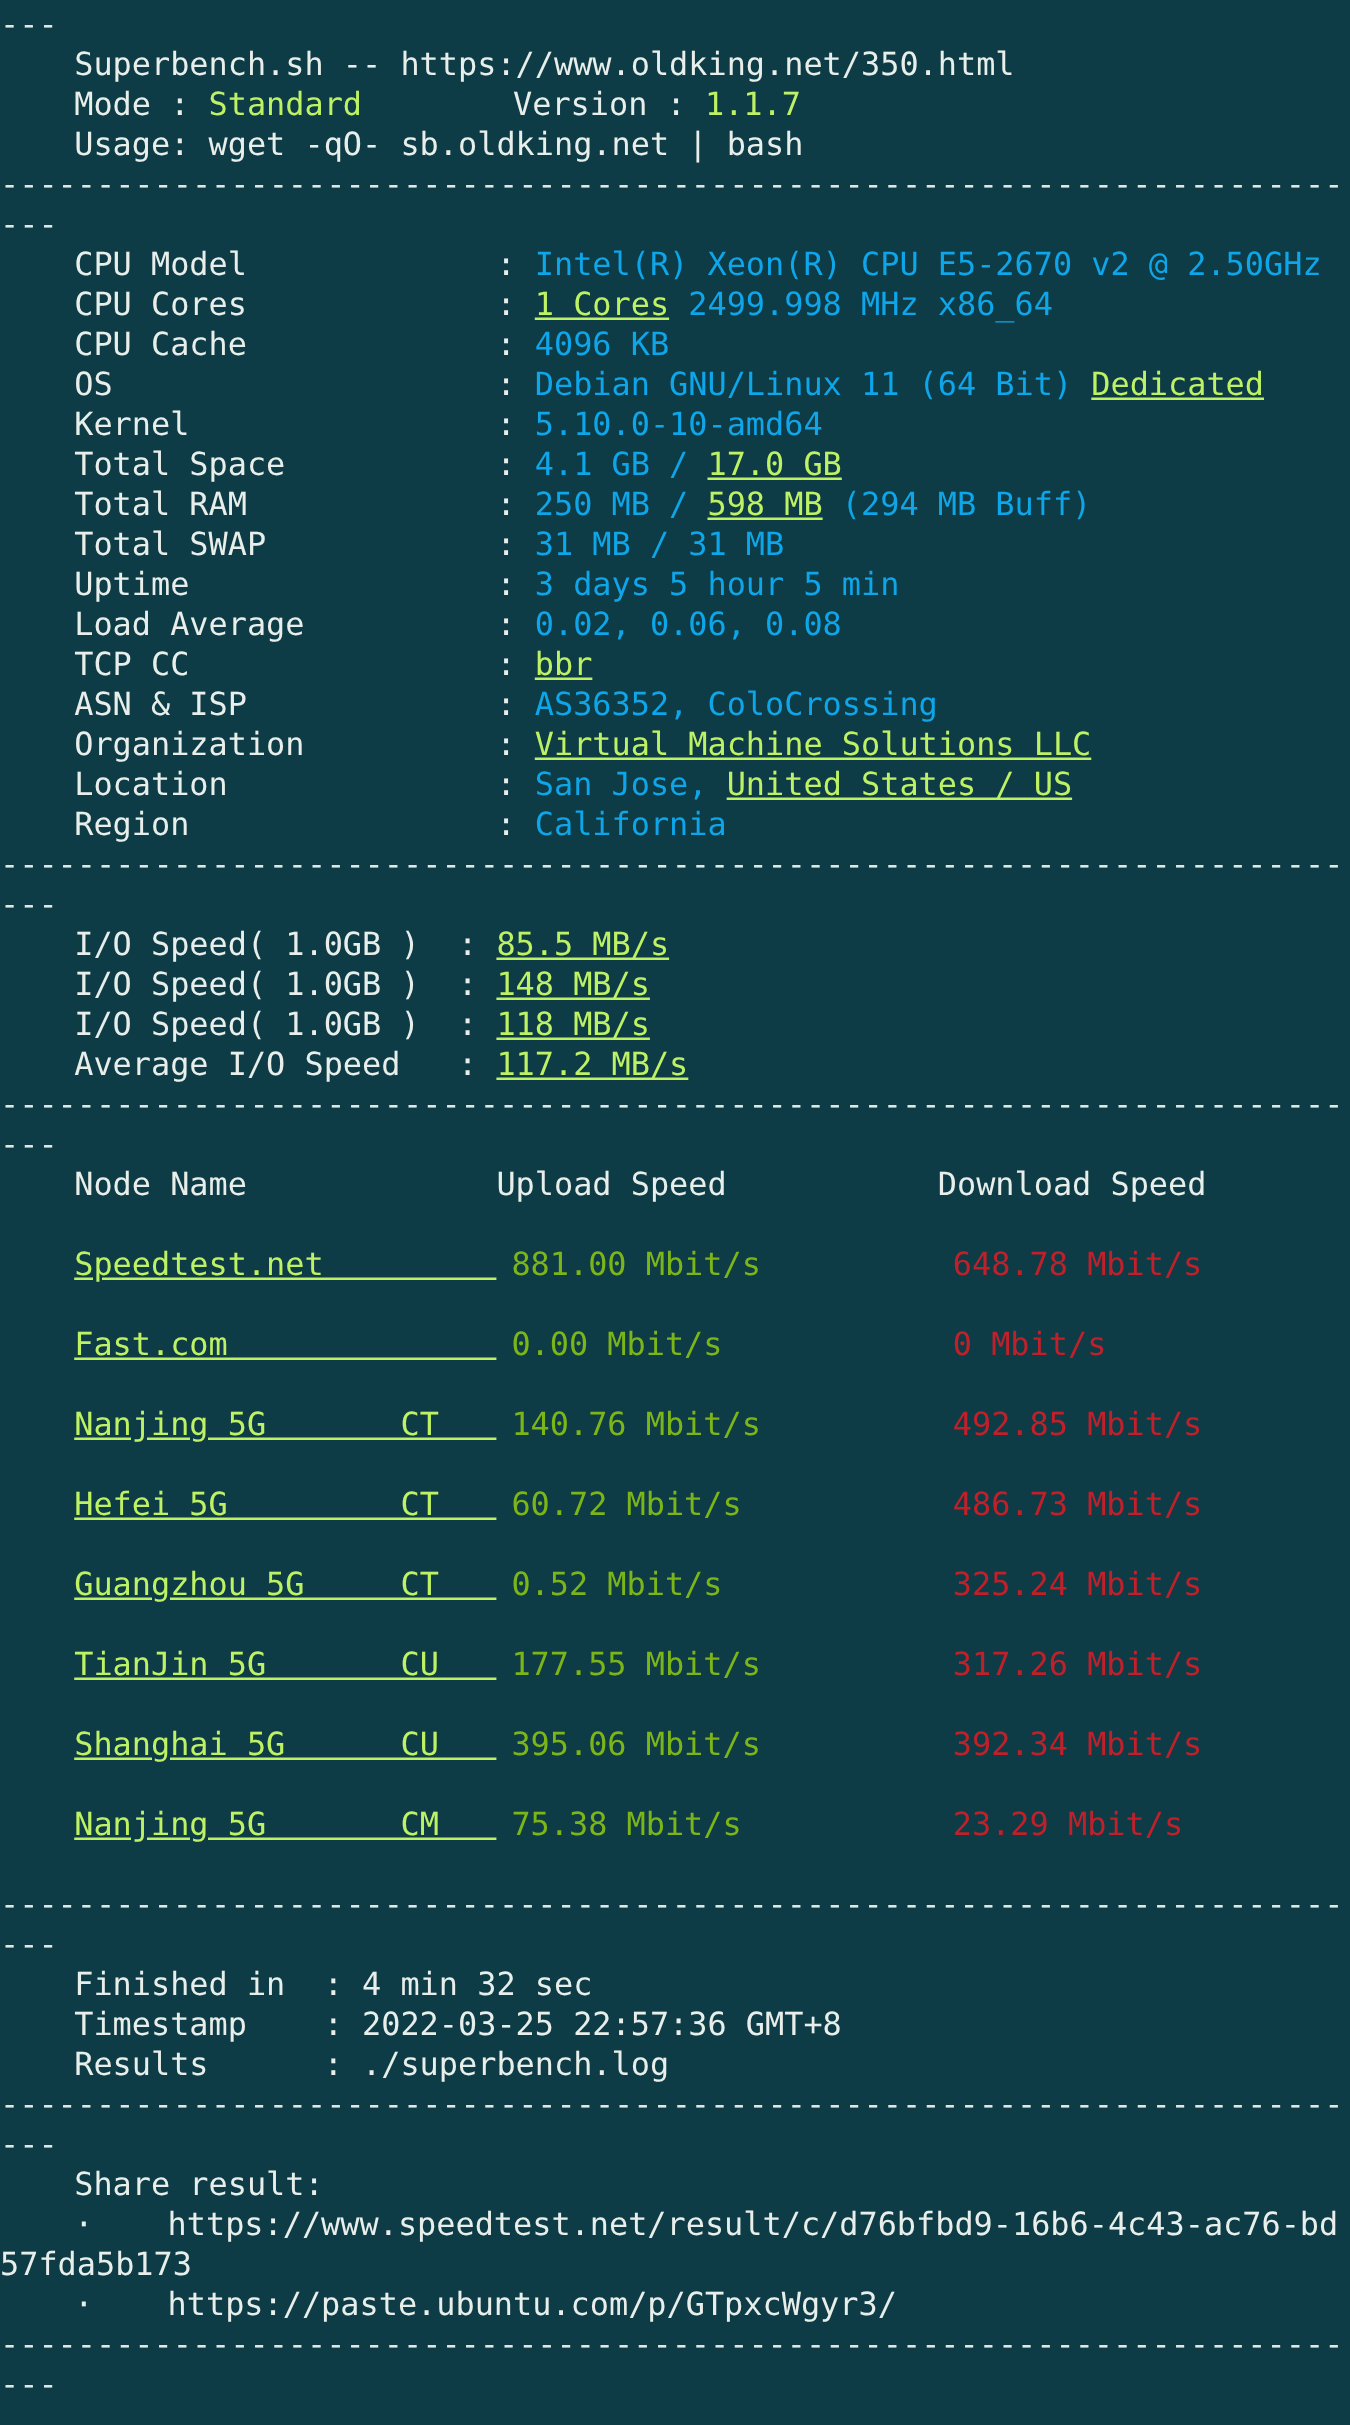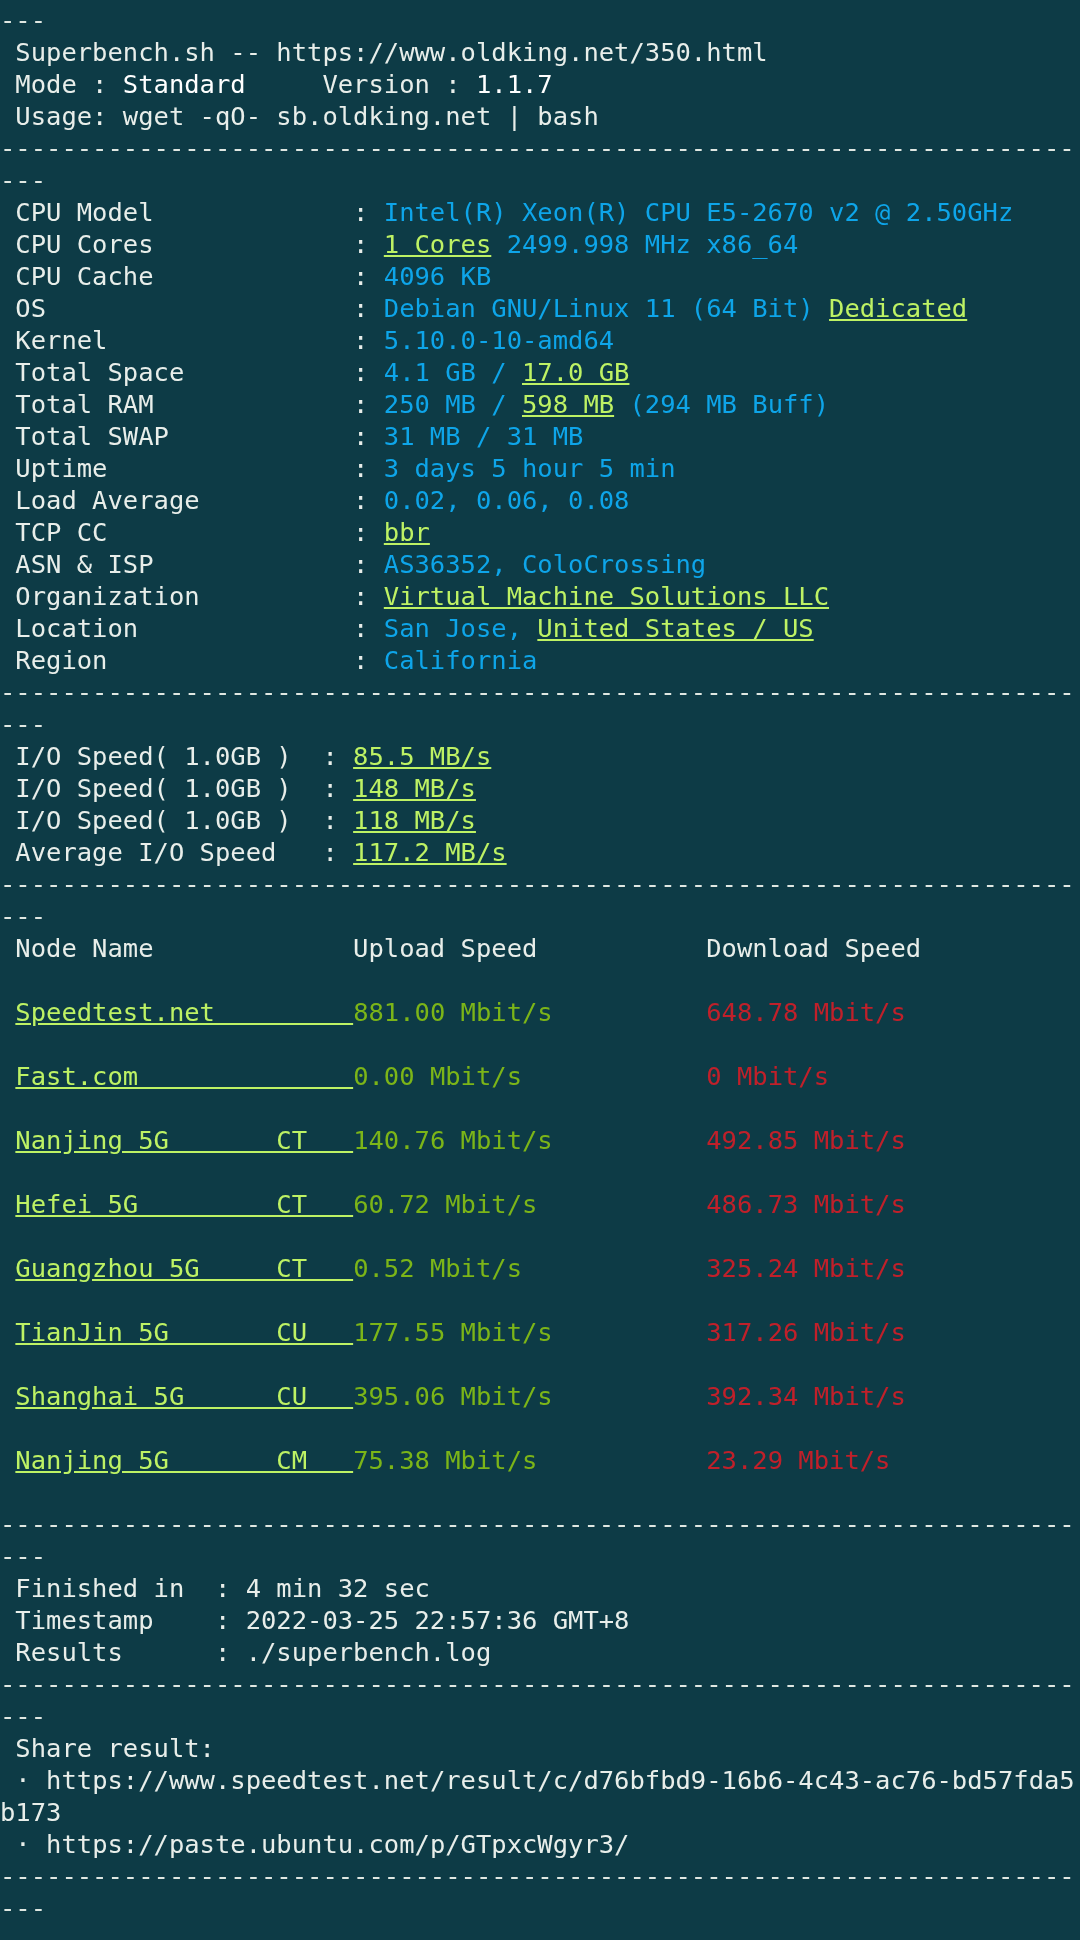--- a/index.html
+++ b/index.html
@@ -16,24 +16,24 @@
   #term {
     padding: 4px 0 0 0;
     font-size: 25.5px;
     line-height: 32px;
     white-space: pre;
     letter-spacing: 0px;
   }
   .line { white-space: pre; }
 
   
-  .white  { color: #e8eeea; }
+  .white  { color: #e8eeea; padding-left: 44px; }
   .cyan   { color: #0ea5e9; }
   .gold   { color: #bef264; text-decoration: underline; }
-  .olive  { color: #ffffff; }
-  .green  { color: #7cb518; }
+  .olive  { color: #bef264; }
+  .green  { color: #7cb518; margin-left: 12px; }
   .red    { color: #c0202a; }
   .dashes { color: #dfe7e2; }
 </style>
 </head>
 <body>
 
 <div id="term"><div class="line"><span class="dashes">---</span></div><div class="line"><span class="white"> Superbench.sh -- https://www.oldking.net/350.html</span></div><div class="line"><span class="white"> Mode : </span><span class="olive">Standard</span><span class="white">     Version : </span><span class="olive">1.1.7</span></div><div class="line"><span class="white"> Usage: wget -qO- sb.oldking.net | bash</span></div><div class="line"><span class="dashes">----------------------------------------------------------------------</span></div><div class="line"><span class="dashes">---</span></div><div class="line"><span class="white"> CPU Model             : </span><span class="cyan">Intel(R) Xeon(R) CPU E5-2670 v2 @ 2.50GHz</span></div><div class="line"><span class="white"> CPU Cores             : </span><span class="gold">1 Cores</span><span class="cyan"> 2499.998 MHz x86_64</span></div><div class="line"><span class="white"> CPU Cache             : </span><span class="cyan">4096 KB</span></div><div class="line"><span class="white"> OS                    : </span><span class="cyan">Debian GNU/Linux 11 (64 Bit) </span><span class="gold">Dedicated</span></div><div class="line"><span class="white"> Kernel                : </span><span class="cyan">5.10.0-10-amd64</span></div><div class="line"><span class="white"> Total Space           : </span><span class="cyan">4.1 GB / </span><span class="gold">17.0 GB</span></div><div class="line"><span class="white"> Total RAM             : </span><span class="cyan">250 MB / </span><span class="gold">598 MB</span><span class="cyan"> (294 MB Buff)</span></div><div class="line"><span class="white"> Total SWAP            : </span><span class="cyan">31 MB / 31 MB</span></div><div class="line"><span class="white"> Uptime                : </span><span class="cyan">3 days 5 hour 5 min</span></div><div class="line"><span class="white"> Load Average          : </span><span class="cyan">0.02, 0.06, 0.08</span></div><div class="line"><span class="white"> TCP CC                : </span><span class="gold">bbr</span></div><div class="line"><span class="white"> ASN &amp; ISP             : </span><span class="cyan">AS36352, ColoCrossing</span></div><div class="line"><span class="white"> Organization          : </span><span class="gold">Virtual Machine Solutions LLC</span></div><div class="line"><span class="white"> Location              : </span><span class="cyan">San Jose, </span><span class="gold">United States / US</span></div><div class="line"><span class="white"> Region                : </span><span class="cyan">California</span></div><div class="line"><span class="dashes">----------------------------------------------------------------------</span></div><div class="line"><span class="dashes">---</span></div><div class="line"><span class="white"> I/O Speed( 1.0GB )  : </span><span class="gold">85.5 MB/s</span></div><div class="line"><span class="white"> I/O Speed( 1.0GB )  : </span><span class="gold">148 MB/s</span></div><div class="line"><span class="white"> I/O Speed( 1.0GB )  : </span><span class="gold">118 MB/s</span></div><div class="line"><span class="white"> Average I/O Speed   : </span><span class="gold">117.2 MB/s</span></div><div class="line"><span class="dashes">----------------------------------------------------------------------</span></div><div class="line"><span class="dashes">---</span></div><div class="line"><span class="white"> Node Name             Upload Speed           Download Speed           Latency</span></div><div class="line">&nbsp;</div><div class="line"><span class="white"> </span><span class="gold">Speedtest.net         </span><span class="green">881.00 Mbit/s          </span><span class="red">648.78 Mbit/s            </span></div><div class="line">&nbsp;</div><div class="line"><span class="white"> </span><span class="gold">Fast.com              </span><span class="green">0.00 Mbit/s            </span><span class="red">0 Mbit/s                 </span></div><div class="line">&nbsp;</div><div class="line"><span class="white"> </span><span class="gold">Nanjing 5G       CT   </span><span class="green">140.76 Mbit/s          </span><span class="red">492.85 Mbit/s            </span></div><div class="line">&nbsp;</div><div class="line"><span class="white"> </span><span class="gold">Hefei 5G         CT   </span><span class="green">60.72 Mbit/s           </span><span class="red">486.73 Mbit/s            </span></div><div class="line">&nbsp;</div><div class="line"><span class="white"> </span><span class="gold">Guangzhou 5G     CT   </span><span class="green">0.52 Mbit/s            </span><span class="red">325.24 Mbit/s            </span></div><div class="line">&nbsp;</div><div class="line"><span class="white"> </span><span class="gold">TianJin 5G       CU   </span><span class="green">177.55 Mbit/s          </span><span class="red">317.26 Mbit/s            </span></div><div class="line">&nbsp;</div><div class="line"><span class="white"> </span><span class="gold">Shanghai 5G      CU   </span><span class="green">395.06 Mbit/s          </span><span class="red">392.34 Mbit/s            </span></div><div class="line">&nbsp;</div><div class="line"><span class="white"> </span><span class="gold">Nanjing 5G       CM   </span><span class="green">75.38 Mbit/s           </span><span class="red">23.29 Mbit/s             </span></div><div class="line">&nbsp;</div><div class="line"><span class="dashes">----------------------------------------------------------------------</span></div><div class="line"><span class="dashes">---</span></div><div class="line"><span class="white"> Finished in  : 4 min 32 sec</span></div><div class="line"><span class="white"> Timestamp    : 2022-03-25 22:57:36 GMT+8</span></div><div class="line"><span class="white"> Results      : ./superbench.log</span></div><div class="line"><span class="dashes">----------------------------------------------------------------------</span></div><div class="line"><span class="dashes">---</span></div><div class="line"><span class="white"> Share result:</span></div><div class="line" style="white-space:pre-wrap;word-break:break-all"><span class="white"> · </span><span class="white">https://www.speedtest.net/result/c/d76bfbd9-16b6-4c43-ac76-bd57fda5b173</span></div><div class="line" style="white-space:pre-wrap;word-break:break-all"><span class="white"> · </span><span class="white">https://paste.ubuntu.com/p/GTpxcWgyr3/</span></div><div class="line"><span class="dashes">----------------------------------------------------------------------</span></div><div class="line"><span class="dashes">---</span></div></div>
 
 </body></html>

